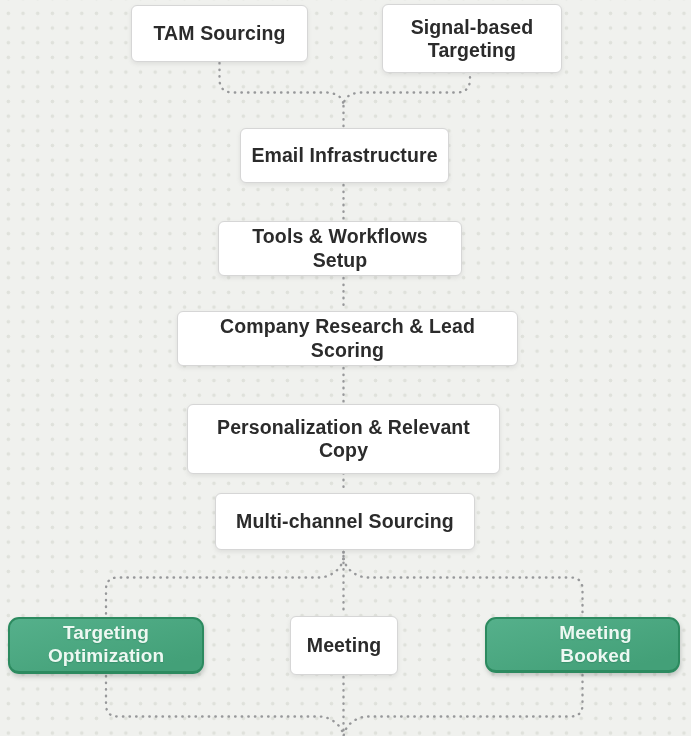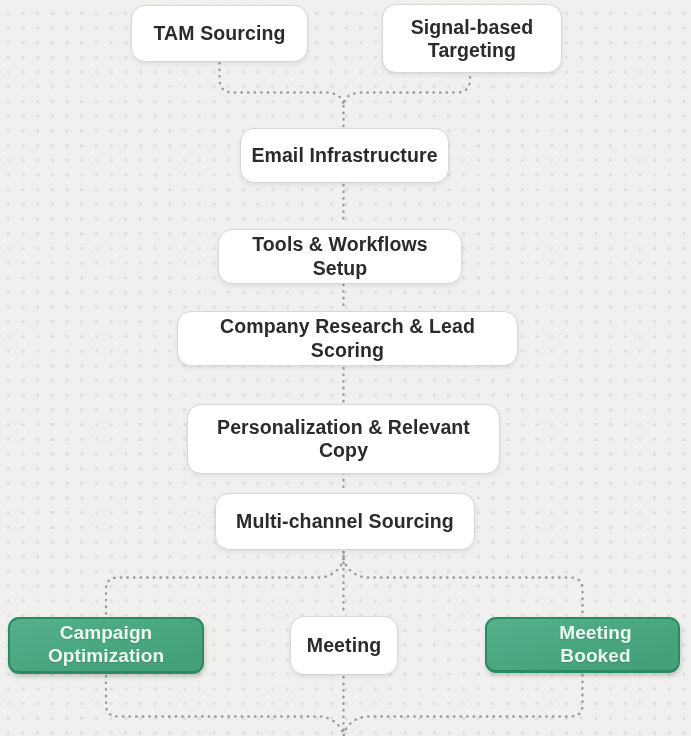--- a/index.html
+++ b/index.html
@@ -38,21 +38,21 @@
     stroke-linecap:round;
     stroke-dasharray:0.4 6.2;
   }
   .node{
     position:absolute;
     display:flex;align-items:center;justify-content:center;
     text-align:center;
     box-sizing:border-box;
     background:var(--node-background);
     border:1.5px solid var(--node-border);
-    border-radius:14px;
+    border-radius:6px;
     color:var(--node-text);
     font-size:19.5px;
     font-weight:600;
     letter-spacing:.1px;
     line-height:1.2;
     box-shadow:0 2px 4px rgba(110,110,110,.14);
     padding:4px 10px;
   }
   .node.highlight{
     background:linear-gradient(165deg,#55b08b 0%,#43a078 85%);
@@ -61,21 +61,21 @@
     border-radius:11px;
     color:var(--highlight-text);
     font-size:19px;
     text-shadow:0 1px 1px rgba(35,110,80,.35);
     box-shadow:1px 3px 4px rgba(95,105,100,.3);
   }
   
   .n-tam            {left:131px; top:5px;   width:177px; height:57px;}
   .n-signal         {left:382px; top:4px;   width:180px; height:69px; line-height:1.15;}
   .n-email          {left:240px; top:128px; width:209px; height:55px;align-items:center;}
-  .n-tools          {left:218px; top:229px; width:244px; height:55px;}
+  .n-tools          {left:218px; top:221px; width:244px; height:55px;}
   .n-research       {left:177px; top:311px; width:341px; height:55px;text-align:center;}
   .n-personalization{left:187px; top:404px; width:313px; height:70px;}
   .n-sequences      {left:215px; top:493px; width:260px; height:57px;}
   .n-optimization   {left:8px;   top:617px; width:196px; height:57px;}
   .n-scaling        {left:290px; top:616px; width:108px; height:59px;}
   .n-meeting        {left:485px; top:617px; width:195px; height:56px;padding-left:36px;}
 </style>
 </head>
 <body>
 
@@ -123,21 +123,21 @@
 
   <div class="node n-personalization">
     <span>Personalization &amp; Relevant Copy</span>
   </div>
 
   <div class="node n-sequences">
     <span>Multi-channel Sourcing</span>
   </div>
 
   <div class="node highlight n-optimization">
-    <span>Campaign Optimization</span>
+    <span>Targeting Optimization</span>
   </div>
 
   <div class="node n-scaling">
     <span>Meeting</span>
   </div>
 
   <div class="node highlight n-meeting">
     <span>Meeting Booked</span>
   </div>
 

